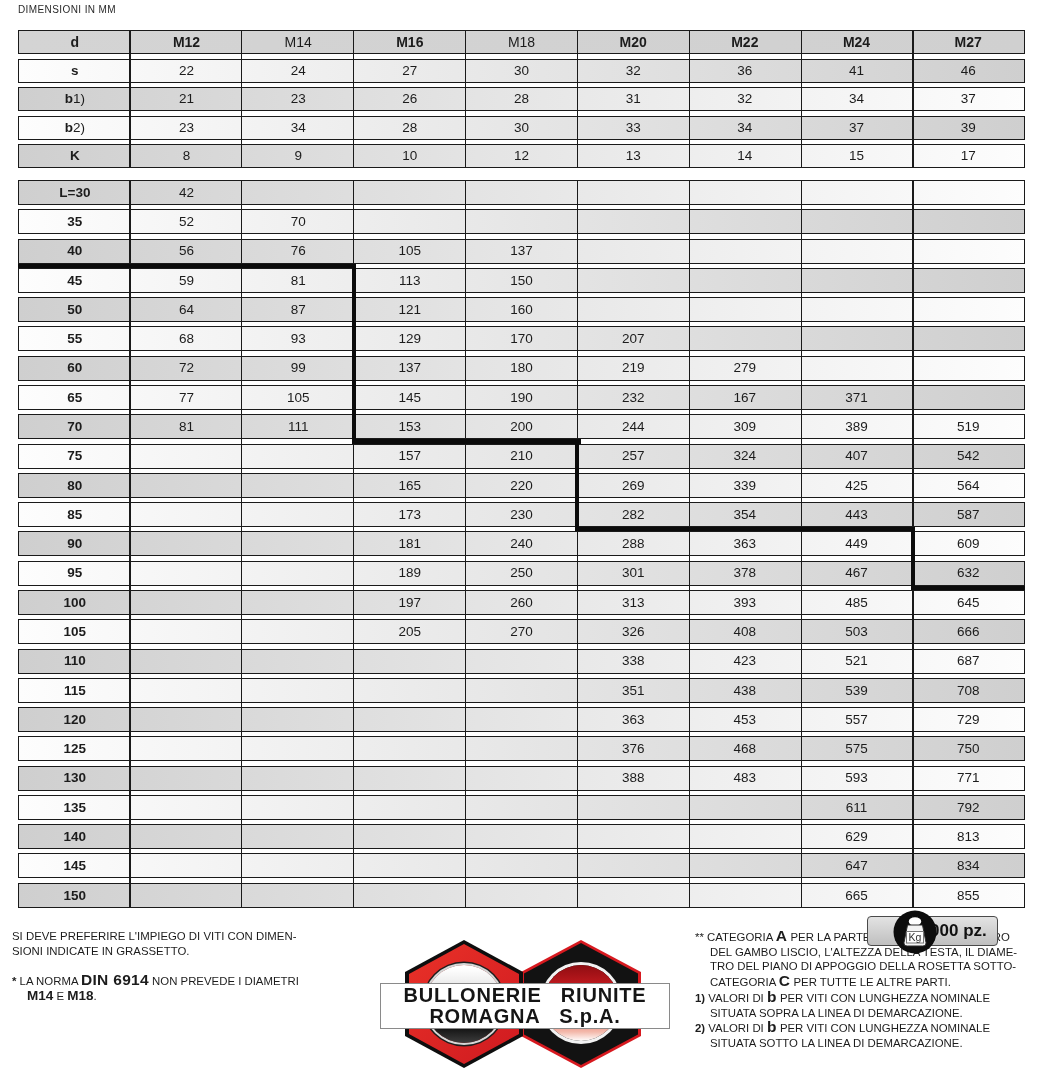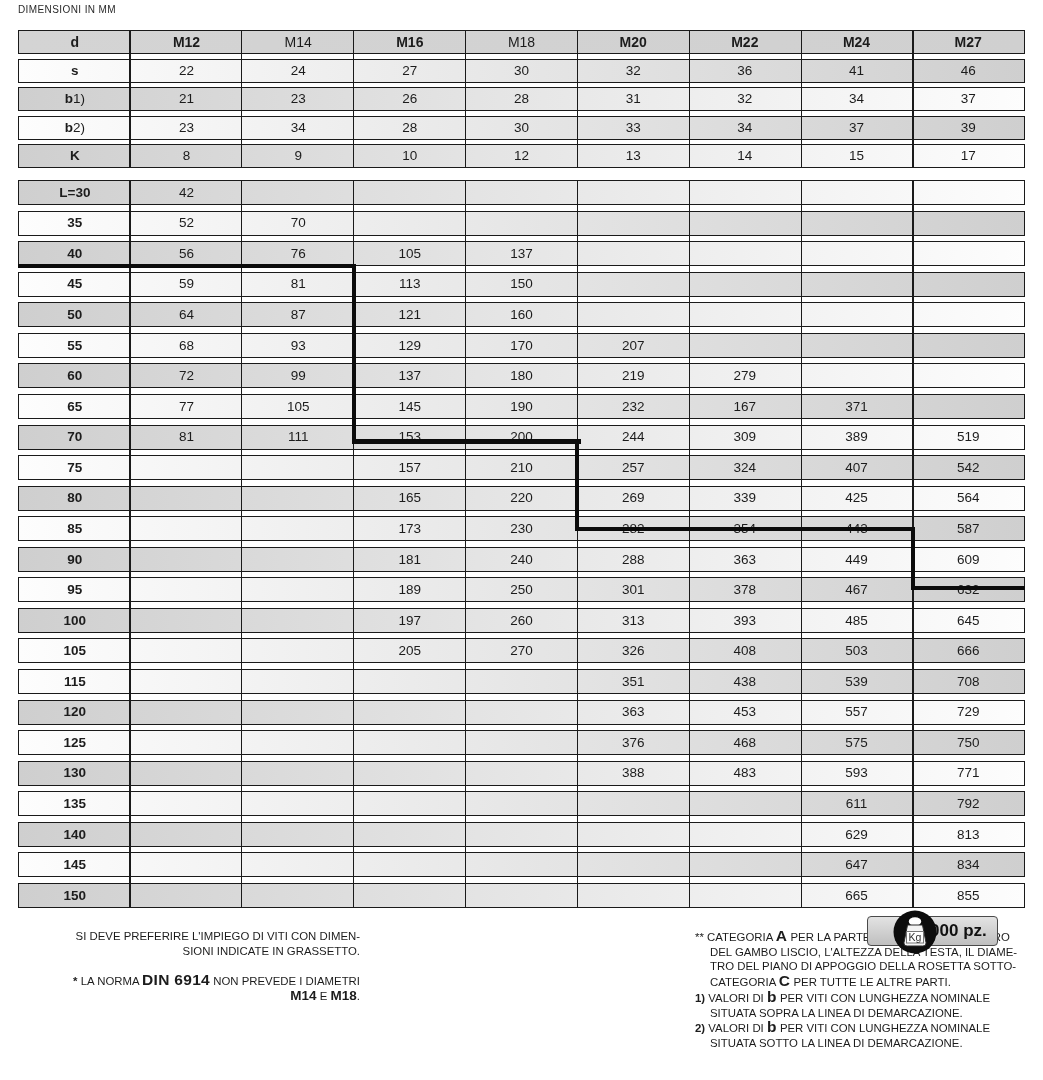--- a/index.html
+++ b/index.html
@@ -27,21 +27,21 @@
 
   
   .badge{position:absolute;z-index:5;}
   .badge-box{position:absolute;left:849px;top:8px;width:131px;height:30px;box-sizing:border-box;
              background:linear-gradient(180deg,#e3e3e3,#bfbfbf);border:1.4px solid #4a4a4a;border-radius:4px;
              display:flex;align-items:center;padding-left:38px;font-size:17px;font-weight:bold;color:#111;}
   .badge-icon{position:absolute;left:874px;top:1px;}
 
   
   .foot{position:absolute;top:929px;font-size:11.4px;}
-  #foot-left{left:30px;width:330px;text-align:right;}
+  #foot-left{left:12px;width:330px;}
   #foot-right{left:695px;width:348px;}
   .note{margin:0;}
   #foot-left .note + .note{margin-top:15px;}
   .line{line-height:14.7px;white-space:nowrap;}
   .note.hang .line{padding-left:15px;}
   .note.hang .line.first{padding-left:0;}
   .fn-n{font-weight:normal;}
   .fn-b{font-weight:bold;}
   .fn-b2{font-weight:bold;font-size:13.5px;}
   .fn-bb{font-weight:bold;font-size:15.5px;letter-spacing:.3px;}
@@ -327,20 +327,31 @@
           <div class="cell lbl">105</div>
           <div class="cell"></div>
           <div class="cell"></div>
           <div class="cell">205</div>
           <div class="cell">270</div>
           <div class="cell">326</div>
           <div class="cell">408</div>
           <div class="cell">503</div>
           <div class="cell">666</div>
         </div>
+        <div class="trow">
+          <div class="cell lbl">110</div>
+          <div class="cell"></div>
+          <div class="cell"></div>
+          <div class="cell"></div>
+          <div class="cell"></div>
+          <div class="cell">338</div>
+          <div class="cell">423</div>
+          <div class="cell">521</div>
+          <div class="cell">687</div>
+        </div>
         <div class="trow flip">
           <div class="cell lbl">115</div>
           <div class="cell"></div>
           <div class="cell"></div>
           <div class="cell"></div>
           <div class="cell"></div>
           <div class="cell">351</div>
           <div class="cell">438</div>
           <div class="cell">539</div>
           <div class="cell">708</div>
@@ -458,20 +469,34 @@
       <div class="note">
         <div class="line first"><span class="fn-n">SI DEVE PREFERIRE L'IMPIEGO DI VITI CON DIMEN-</span></div>
         <div class="line"><span class="fn-n">SIONI INDICATE IN GRASSETTO.</span></div>
       </div>
       <div class="note hang">
         <div class="line first"><span class="fn-b">*  </span><span class="fn-n">LA NORMA </span><span class="fn-bb">DIN 6914</span><span class="fn-n"> NON PREVEDE I DIAMETRI</span></div>
         <div class="line"><span class="fn-b2">M14</span><span class="fn-n"> E </span><span class="fn-b2">M18</span><span class="fn-n">.</span></div>
       </div>
     </div>
 
+  <div class="logo">
+    <div class="hex hex-right">
+      <div class="in"></div>
+      <div class="ball ball-right"></div>
+    </div>
+    <div class="hex hex-left">
+      <div class="in"></div>
+      <div class="ball ball-left"></div>
+    </div>
+    <div class="banner">
+      <div>BULLONERIE RIUNITE</div>
+      <div>ROMAGNA S.p.A.</div>
+    </div>
+  </div>
 
   <div class="foot" id="foot-right">
       <div class="note hang">
         <div class="line first"><span class="fn-n">** </span><span class="fn-n">CATEGORIA </span><span class="fn-bb">A</span><span class="fn-n"> PER LA PARTE FILETTATA, IL DIAMETRO</span></div>
         <div class="line"><span class="fn-n">DEL GAMBO LISCIO, L'ALTEZZA DELLA TESTA, IL DIAME-</span></div>
         <div class="line"><span class="fn-n">TRO DEL PIANO DI APPOGGIO DELLA ROSETTA SOTTO-</span></div>
         <div class="line"><span class="fn-n">CATEGORIA </span><span class="fn-bb">C</span><span class="fn-n"> PER TUTTE LE ALTRE PARTI.</span></div>
       </div>
       <div class="note hang">
         <div class="line first"><span class="fn-b">1) </span><span class="fn-n">VALORI DI </span><span class="fn-bb">b</span><span class="fn-n"> PER VITI CON LUNGHEZZA NOMINALE</span></div>

